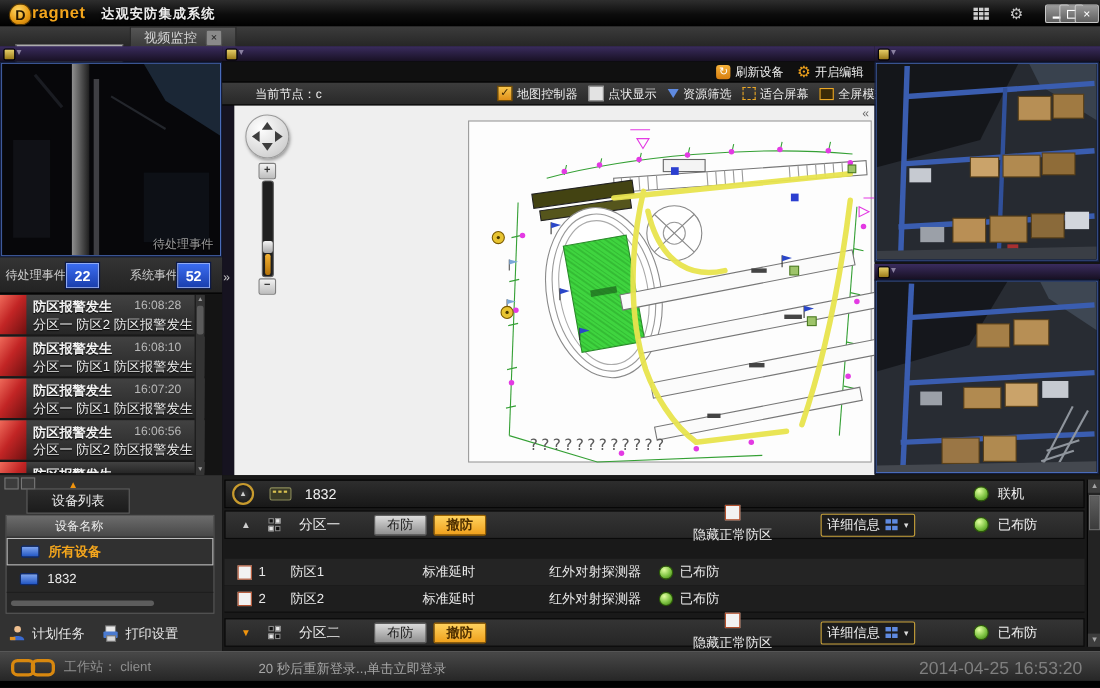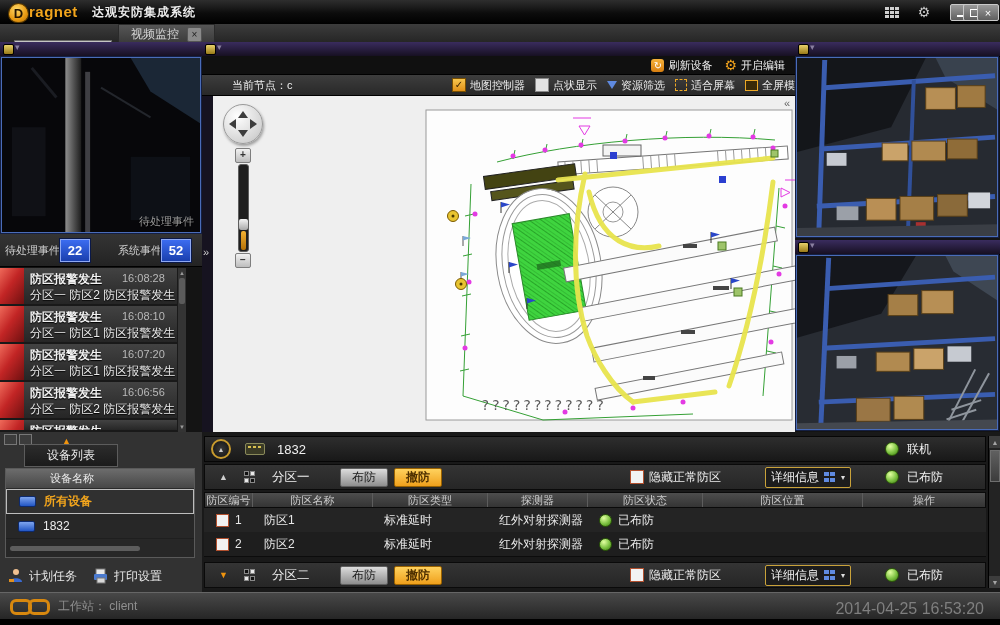--- a/index.html
+++ b/index.html
@@ -122,21 +122,21 @@
   .pcaret{margin-left:14px;font-size:9px;color:#cfcfcf;}
   .pcaret.orange{color:#f0940e;}
   .particon{margin-left:16px;width:12px;height:12px;display:grid;grid-template-columns:5px 5px;grid-gap:1px;}
   .particon b{width:5px;height:5px;background:#111;border:1px solid #888;box-sizing:border-box;}
   .particon b:nth-child(2),.particon b:nth-child(3){background:#e8e8e8;}
   .pname{margin-left:16px;color:#f0f0f0;font-size:12.5px;width:60px;}
   .btn-gray{width:46px;height:17px;background:linear-gradient(#dcdcdc,#8e8e8e);border:1px solid #5e5e5e;border-radius:2px;
       color:#1d1d1d;font-size:12px;display:flex;align-items:center;justify-content:center;margin-left:8px;}
   .btn-orange{width:46px;height:17px;background:linear-gradient(#ffd25e,#efa01c);border:1px solid #9a6200;border-radius:2px;
       color:#4f3000;font-weight:bold;font-size:12px;display:flex;align-items:center;justify-content:center;margin-left:6px;}
-  .hidechk{margin-left:188px;display:flex;align-items:center;gap:5px;color:#ececec;font-size:12px;}
+  .hidechk{margin-left:188px;display:flex;align-items:center;gap:5px;color:#ececec;font-size:12px;flex-direction:column;}
   .wbox{width:12px;height:12px;background:#f2f2f2;border:1px solid #b2502e;}
   .btn-detail{margin-left:44px;height:19px;padding:0 5px;background:#1c1c1c;border:1px solid #c9a23a;border-radius:2px;
       display:flex;align-items:center;gap:5px;color:#f2f2f2;font-size:12px;}
   .dgrid{width:12px;height:10px;display:grid;grid-template-columns:5px 5px;grid-gap:1px;}
   .dgrid b{width:5px;height:4px;background:#5f8ae0;}
   .ddown{color:#ddd;font-size:8px;}
   .pstatus{margin-left:auto;margin-right:14px;display:flex;align-items:center;gap:8px;color:#f0f0f0;font-size:12px;width:86px;}
   .ztable-h{position:absolute;left:2px;top:60px;width:782px;height:16px;display:grid;
       grid-template-columns:48px 120px 115px 100px 115px 160px auto;background:linear-gradient(#4d4d4d,#343434);
       border:1px solid #0a0a0a;box-sizing:border-box;}
@@ -615,29 +615,20 @@
             <b></b>
           </span>
         <span class="ddown">▾</span>
       </span>
       <span class="pstatus">
         <span class="ball"></span>
         <span>已布防</span>
       </span>
     </div>
 
-    <div class="ztable-h">
-      <span>防区编号</span>
-      <span>防区名称</span>
-      <span>防区类型</span>
-      <span>探测器</span>
-      <span>防区状态</span>
-      <span>防区位置</span>
-      <span style="border-right:none;">操作</span>
-    </div>
 
     <div class="zrow" style="top:76px;background:#242424;">
       <span class="c">
           <span class="wbox"></span>
           <span>1</span>
         </span>
       <span class="c">防区1</span>
       <span class="c">标准延时</span>
       <span class="c">红外对射探测器</span>
       <span class="c">
@@ -702,17 +693,18 @@
       <span class="ar" style="top:0;">▲</span>
       <span class="th"></span>
       <span class="ar" style="bottom:0;">▼</span>
     </div>
   </div>
 
   <div class="abs statusbar flex">
     <span class="chain" style="margin-left:10px;"></span>
     <span class="chain" style="margin-left:-4px;margin-right:8px;"></span>
     <span class="ws">工作站： client</span>
+    <span class="relogin">20 秒后重新登录..,单击立即登录</span>
     <span class="datetime">2014-04-25 16:53:20</span>
   </div>
   <div class="abs blackfoot"></div>
 
 </div>
 
 </body></html>

